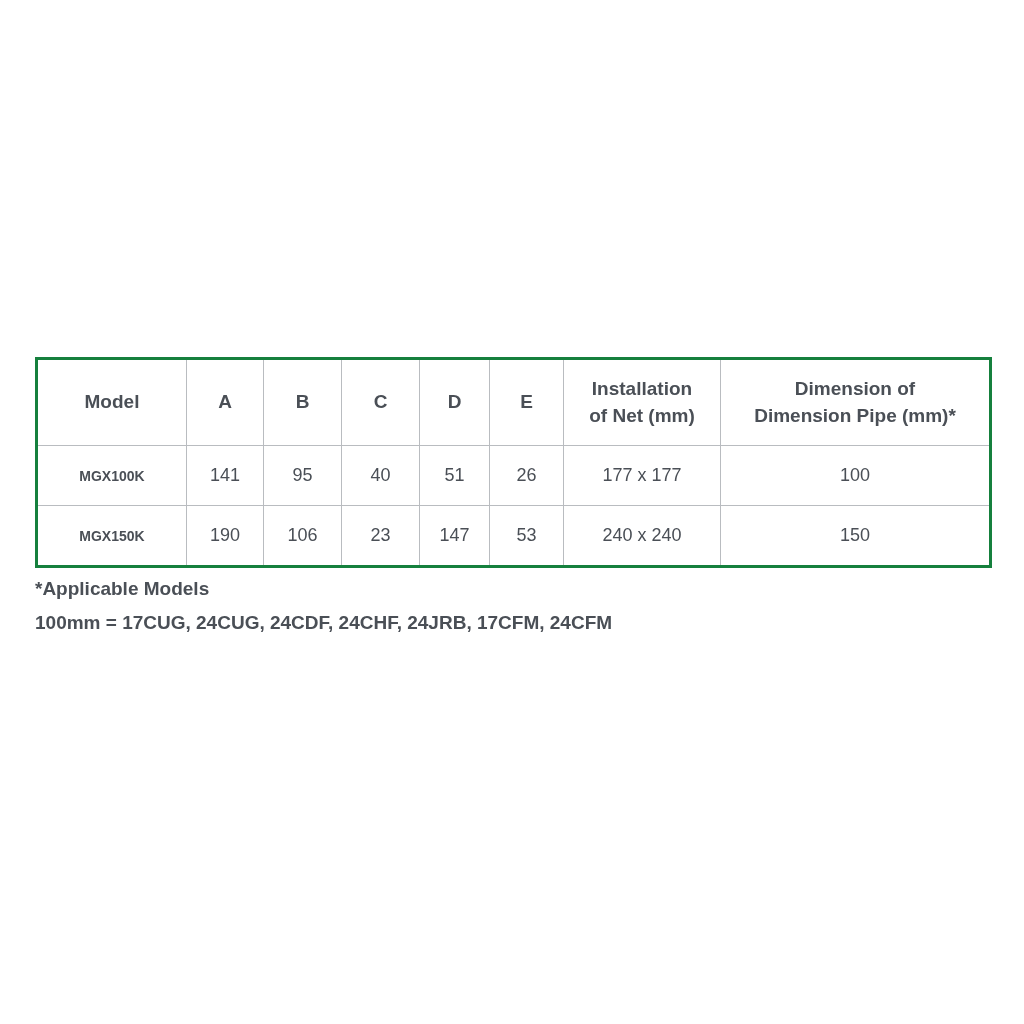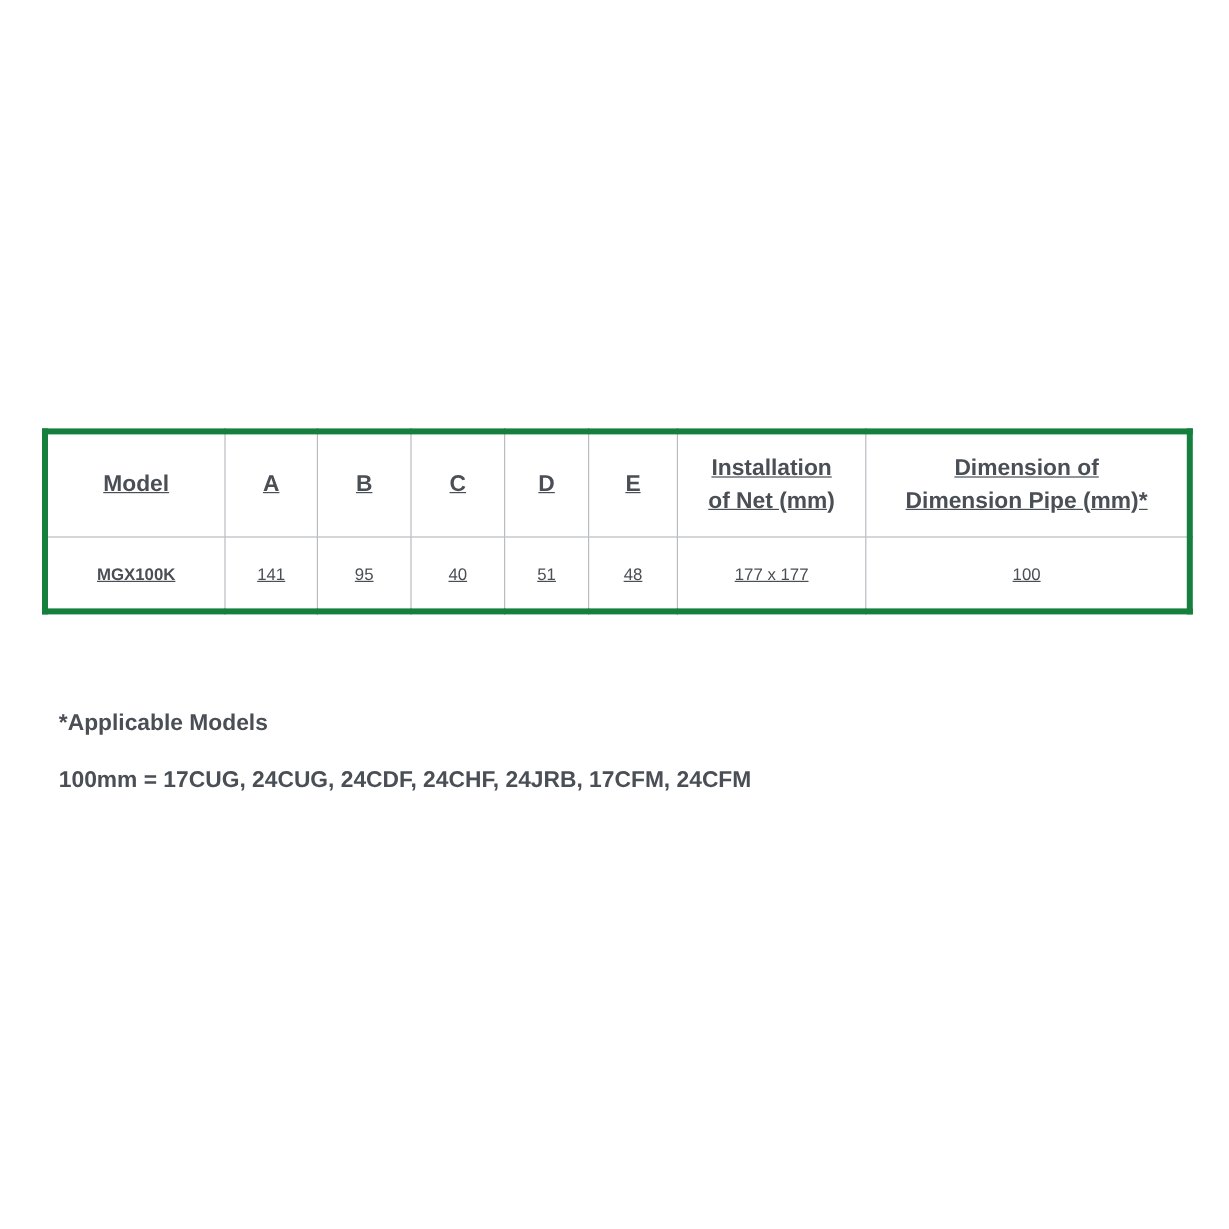--- a/index.html
+++ b/index.html
@@ -20,42 +20,41 @@
     position: absolute;
     left: 35px;
     top: 357px;
     width: 952px;
   }
 
   table.spec {
     border-collapse: collapse;
     table-layout: fixed;
     width: 952px;
-    border: 5px solid #15803d;
-    text-decoration: underline;
+    border: 3px solid #15803d;
   }
 
   table.spec th,
   table.spec td {
     border: 1px solid #b9bcc0;
     text-align: center;
     vertical-align: middle;
     color: #4a4f56;
   }
 
   table.spec thead th {
     font-size: 19px;
     font-weight: bold;
     line-height: 1.42;
     height: 77px;
     padding: 4px 2px;
   }
 
   table.spec tbody td {
-    font-size: 14px;
+    font-size: 18px;
     font-weight: normal;
     height: 55px;
     padding: 2px;
   }
 
   table.spec tbody td.model-cell {
     font-weight: bold;
     font-size: 14px;
   }
 
@@ -73,21 +72,21 @@
     position: absolute;
     left: 35px;
     top: 572px;
     font-size: 19px;
     font-weight: bold;
     color: #4a4f56;
     line-height: 1.78;
     white-space: nowrap;
   }
   .notes div {
-    margin: 14px;
+    margin: 0;
     padding: 0;
   }
 </style>
 </head>
 <body>
 
 <div class="sheet">
   <table class="spec">
     <colgroup>
       <col class="c-model">
@@ -117,23 +116,33 @@
         </th>
       </tr>
     </thead>
     <tbody>
       <tr>
         <td class="model-cell">MGX100K</td>
         <td>141</td>
         <td>95</td>
         <td>40</td>
         <td>51</td>
-        <td>48</td>
+        <td>26</td>
         <td>177 x 177</td>
         <td>100</td>
+      </tr>
+      <tr>
+        <td class="model-cell">MGX150K</td>
+        <td>190</td>
+        <td>106</td>
+        <td>23</td>
+        <td>147</td>
+        <td>53</td>
+        <td>240 x 240</td>
+        <td>150</td>
       </tr>
     </tbody>
   </table>
 </div>
 
 <div class="notes">
   <div>*Applicable Models</div>
   <div>100mm = 17CUG, 24CUG, 24CDF, 24CHF, 24JRB, 17CFM, 24CFM</div>
 </div>
 

